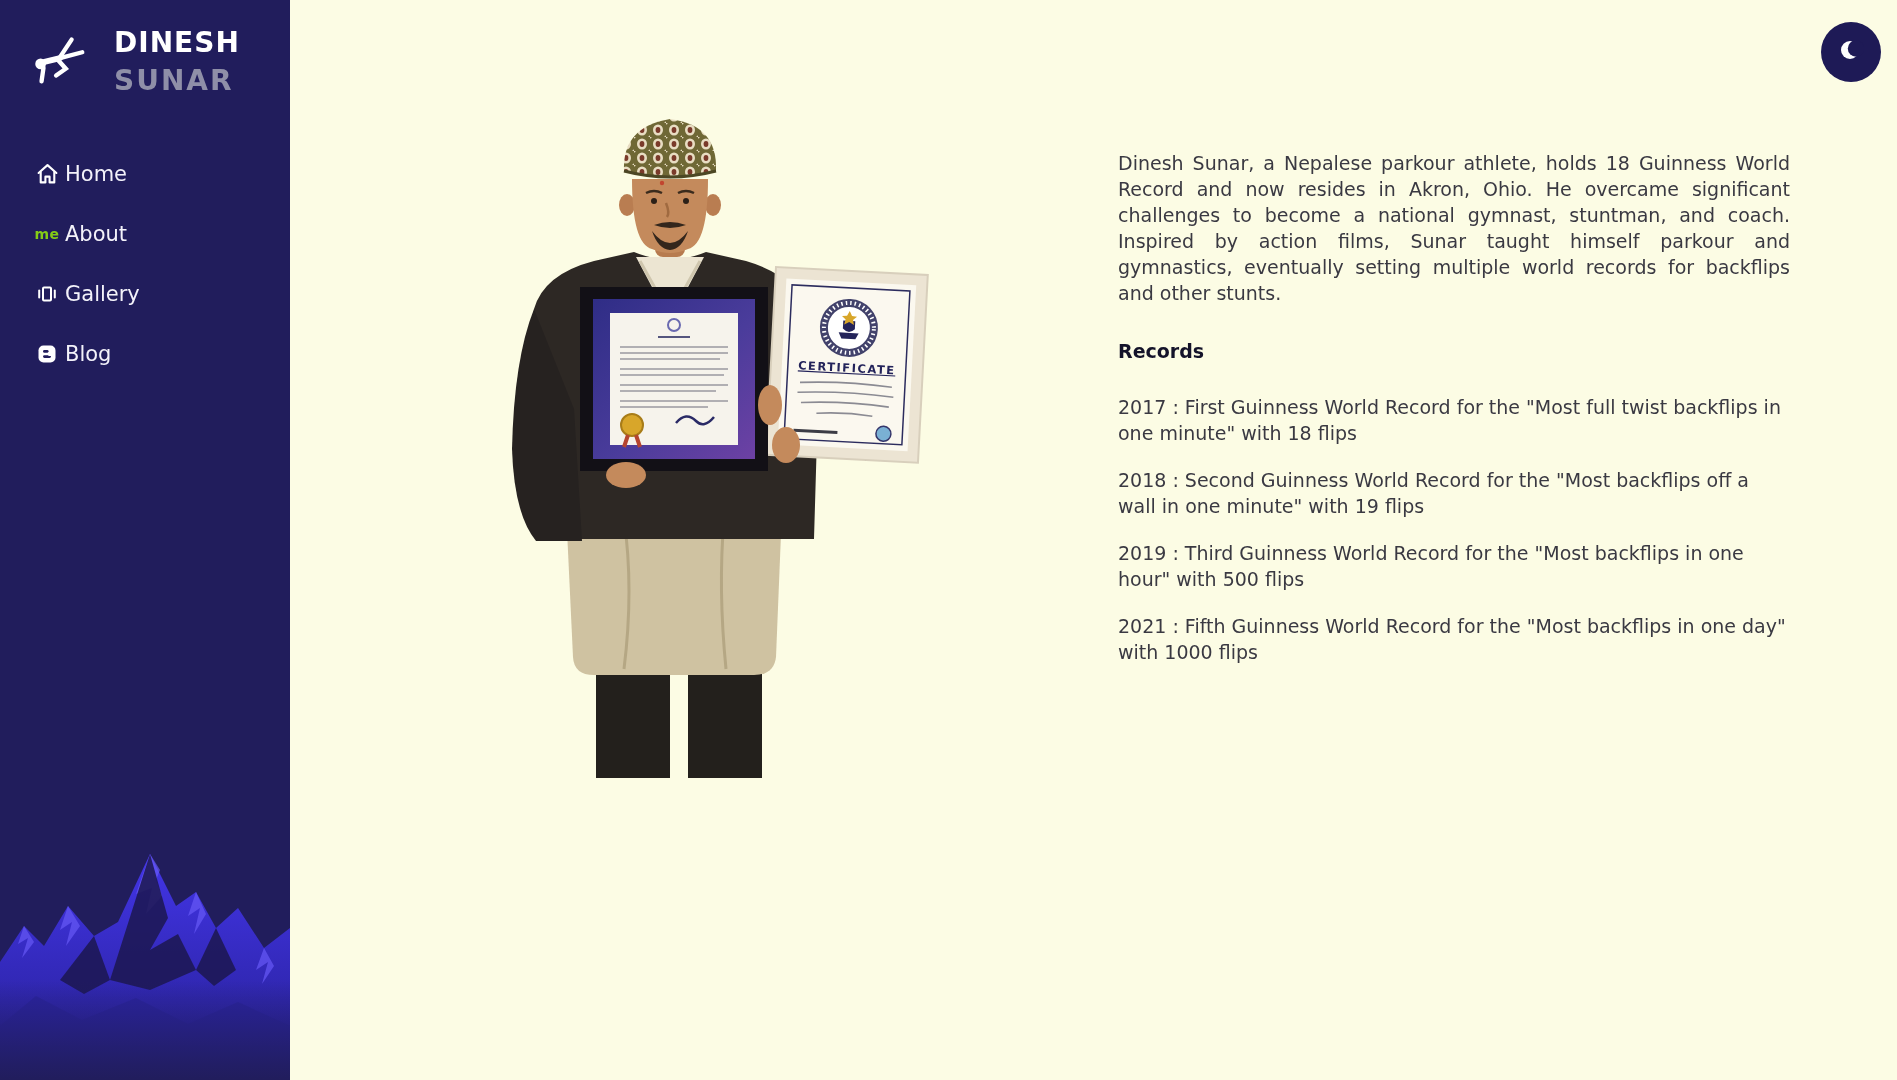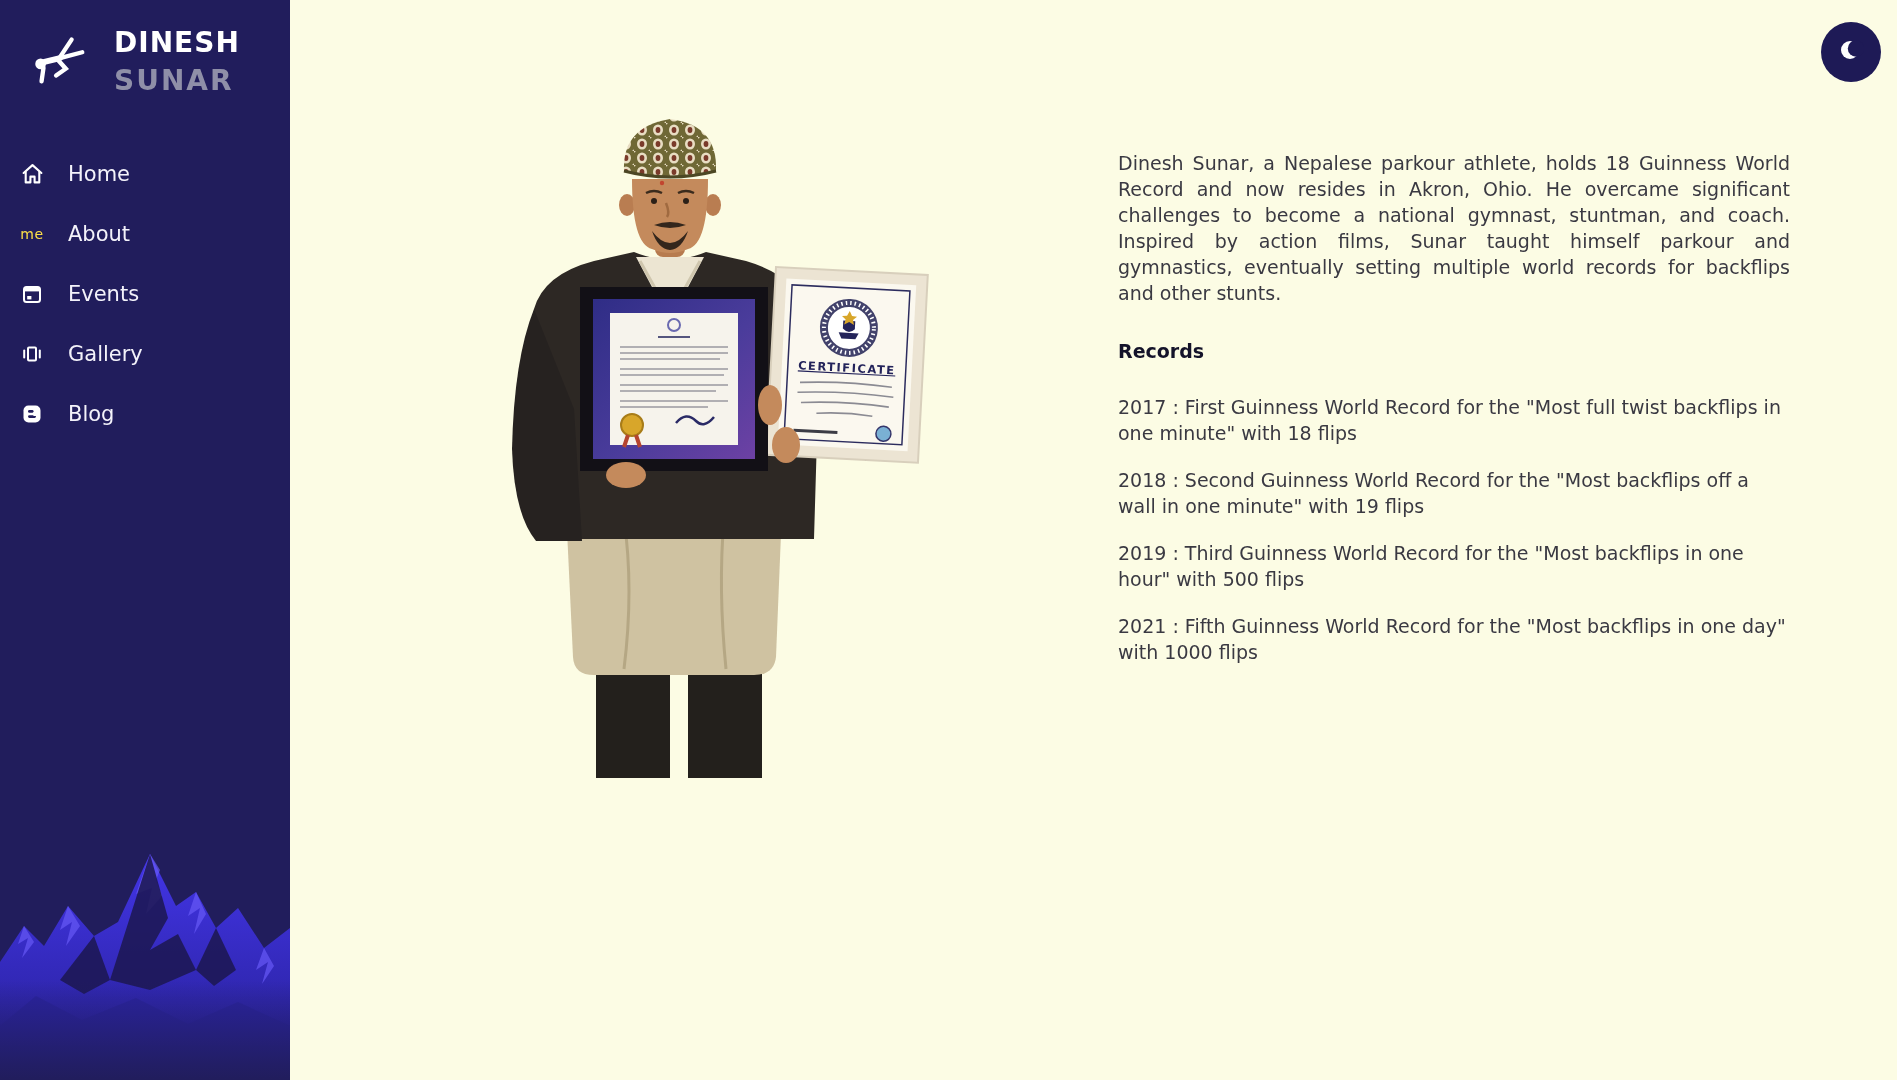--- a/index.html
+++ b/index.html
@@ -17,26 +17,26 @@
   .logo {
     display:flex; align-items:center; gap:24px;
     padding:24px 0 0 28px; cursor:pointer;
   }
   .logo-icon { width:62px; height:58px; flex:0 0 auto; }
   .logo-name { display:flex; flex-direction:column; line-height:1.35; }
   .logo-first { color:#ffffff; font-size:28px; font-weight:800; letter-spacing:1px; }
   .logo-last  { color:#8f8fa8; font-size:28px; font-weight:800; letter-spacing:2px; }
   .nav { margin-top:44px; list-style:none; }
   .nav-item {
-    display:flex; align-items:center; gap:24px;
-    height:60px; padding-left:20px; cursor:pointer;
+    display:flex; align-items:center; gap:6px;
+    height:60px; padding-left:35px; cursor:pointer;
     font-size:21px; font-weight:500; color:#f3f2fa;text-align:center;
   }
   .nav-ico { width:24px; height:24px; display:flex; align-items:center; justify-content:center; flex:0 0 auto; }
-  .me-ico { font-size:14px; font-weight:400; color:#fde047; letter-spacing:.5px; }
+  .me-ico { font-size:14px; font-weight:700; color:#84cc16; letter-spacing:.5px; }
   .mountain { position:absolute; left:0; bottom:0; width:290px; height:250px; }
   
   .theme-toggle {
     position:absolute; left:1821px; top:22px; width:60px; height:60px;
     border-radius:50%; background:#1e1a56; display:flex; align-items:center;
     justify-content:center; cursor:pointer; z-index:3;
   }
   
   .photo { position:absolute; left:474px; top:109px; width:462px; height:669px; }
   .textcol { position:absolute; left:1118px; top:150px; width:672px; color:#3a3942; }
@@ -81,30 +81,20 @@
       <span>Home</span>
     </li>
     <li class="nav-item">
       <span class="nav-ico">
         <span class="me-ico">me</span>
       </span>
       <span>About</span>
     </li>
     <li class="nav-item">
       <span class="nav-ico">
-        <svg width="22" height="22" viewBox="0 0 22 22" fill="none">
-          <rect x="3" y="4" width="16" height="15" rx="2.5" stroke="#ffffff" stroke-width="2"></rect>
-          <rect x="3.8" y="4.8" width="14.4" height="3.6" fill="#ffffff"></rect>
-          <rect x="6.2" y="13" width="4.2" height="3.4" fill="#ffffff"></rect>
-        </svg>
-      </span>
-      <span>Events</span>
-    </li>
-    <li class="nav-item">
-      <span class="nav-ico">
         <svg width="22" height="22" viewBox="0 0 22 22" fill="none" stroke="#ffffff" stroke-width="2" stroke-linecap="round">
           <rect x="7" y="4.5" width="8" height="13" rx="1"></rect>
           <path d="M3.2 7.5 V14.5"></path>
           <path d="M18.8 7.5 V14.5"></path>
         </svg>
       </span>
       <span>Gallery</span>
     </li>
     <li class="nav-item">
       <span class="nav-ico">

